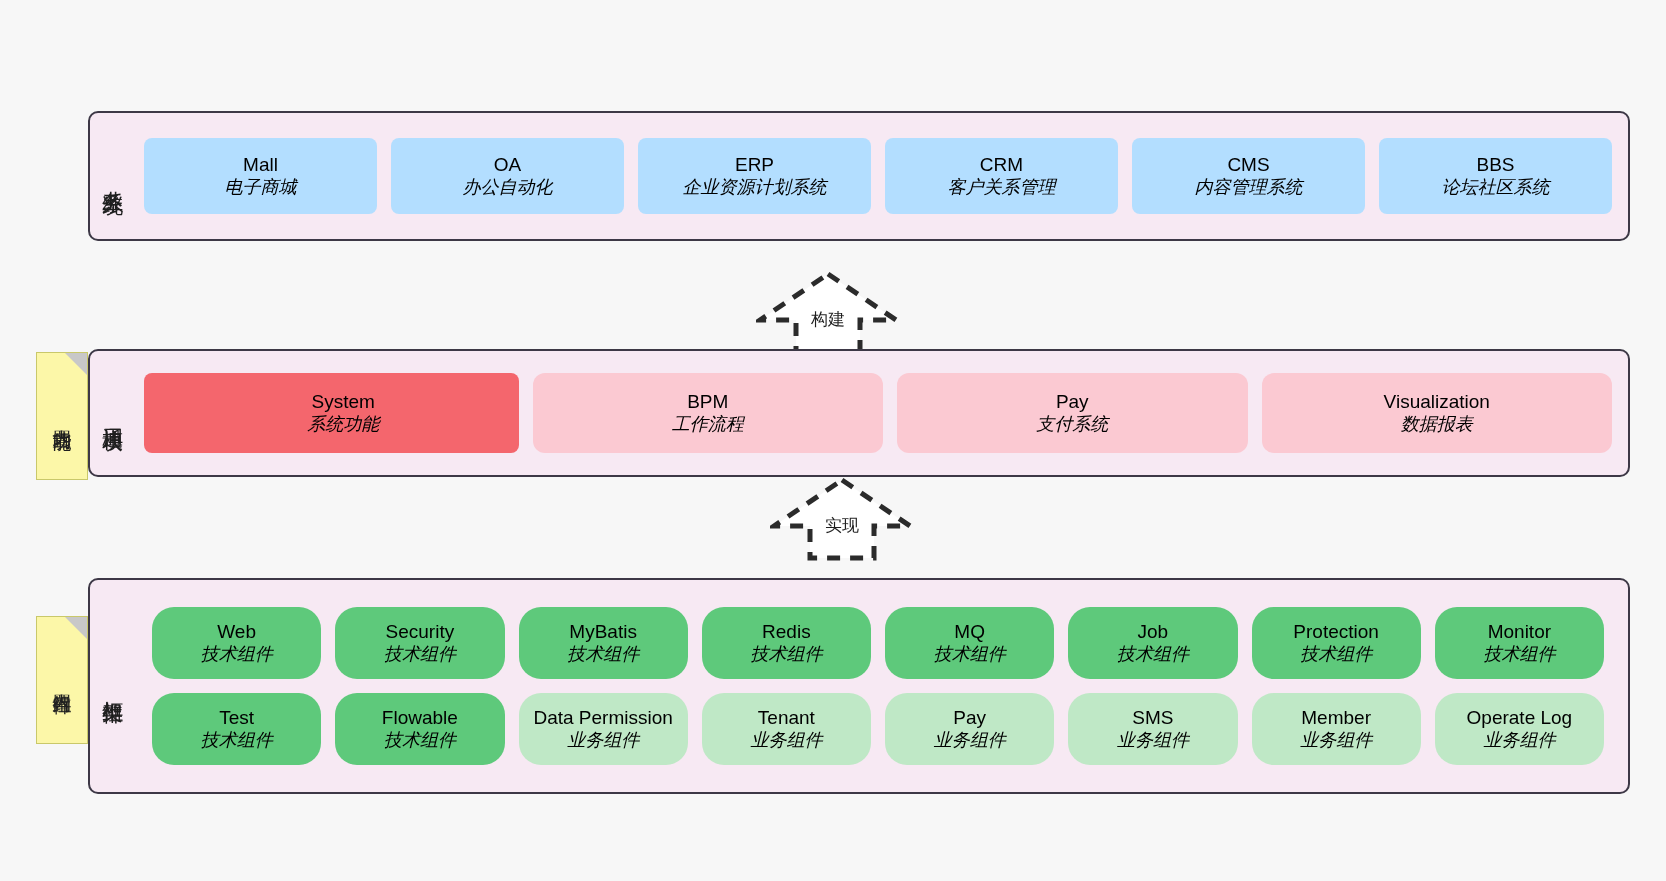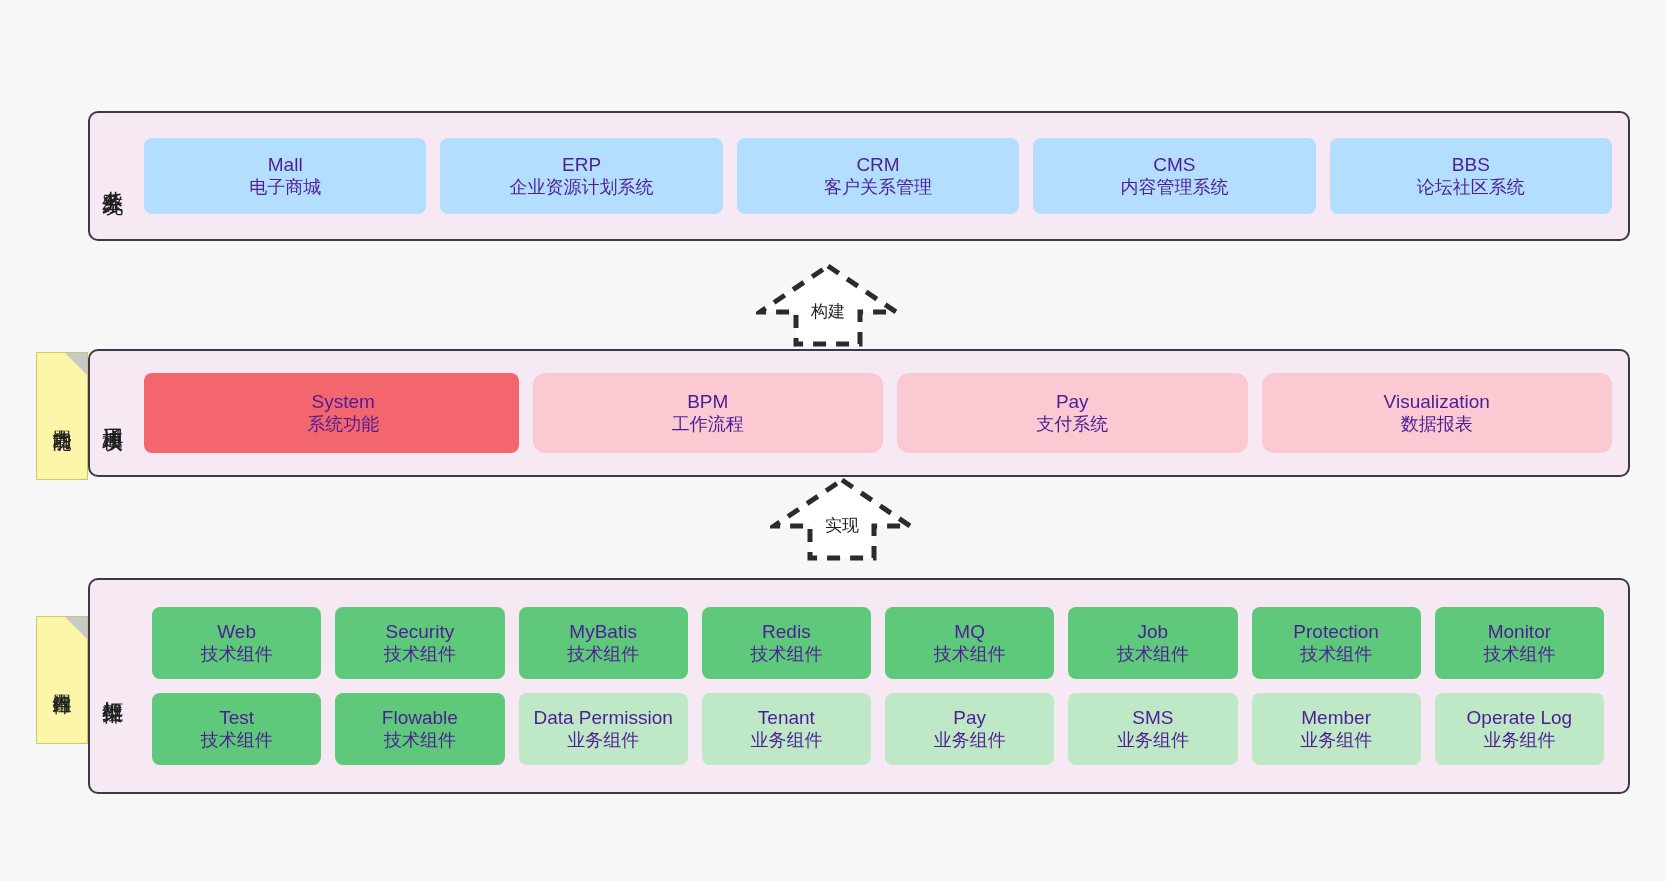--- a/index.html
+++ b/index.html
@@ -70,44 +70,45 @@
 
   
   .card {
     flex: 1 1 0;
     border-radius: 8px;
     display: flex;
     flex-direction: column;
     align-items: center;
     justify-content: center;
     text-align: center;
-    color: #4c1d95;
+    color: #000000;
     line-height: 1.2;
     padding: 6px 4px;
   }
 
   .card .en {
     font-size: 19px;
     white-space: nowrap;
   }
   .card .cn {
     font-size: 18px;
     white-space: nowrap;
+    font-style: italic;
   }
   .card.wrap-en .en { white-space: normal; }
 
   .card-blue   { background: #b3deff; }
   .card-red    { background: #f4666d; padding-left: 28px; }
   .card-pink   { background: #fbc9d2; border-radius: 12px; }
   .card-green  { background: #5ec97b; }
   .card-lgreen { background: #bfe8c6; }
 
   .h-biz  { height: 76px; }
   .h-mod  { height: 80px; }
-  .h-comp { height: 72px; }
+  .h-comp { height: 72px; border-radius: 22px; }
 
   
   .note {
     position: absolute;
     background: #fcf7a8;
     border: 1px solid #c9c86a;
     display: flex;
     align-items: center;
     justify-content: center;
     font-size: 19px;
@@ -149,20 +150,24 @@
   <div class="layer" id="layer-business" style="left:88px; top:111px; width:1542px; height:130px;">
     <div class="layer-title">业务系统</div>
     <div class="layer-body">
       <div class="row">
 
         <div class="card card-blue h-biz">
           <span class="en">Mall</span>
           <span class="cn">电子商城</span>
         </div>
 
+        <div class="card card-blue h-biz">
+          <span class="en">OA</span>
+          <span class="cn">办公自动化</span>
+        </div>
 
         <div class="card card-blue h-biz">
           <span class="en">ERP</span>
           <span class="cn">企业资源计划系统</span>
         </div>
 
         <div class="card card-blue h-biz">
           <span class="en">CRM</span>
           <span class="cn">客户关系管理</span>
         </div>
@@ -174,21 +179,21 @@
 
         <div class="card card-blue h-biz">
           <span class="en">BBS</span>
           <span class="cn">论坛社区系统</span>
         </div>
 
       </div>
     </div>
   </div>
 
-  <div class="arrow" style="left:756px; top:262px; width:144px; height:86px;">
+  <div class="arrow" style="left:756px; top:270px; width:144px; height:86px;">
     <svg width="144" height="86" viewBox="0 0 144 86">
       <polygon points="72,4 140,50 104,50 104,82 40,82 40,50 4,50" fill="#ffffff" stroke="#2b2b2b" stroke-width="5" stroke-dasharray="13,10" stroke-linejoin="miter"></polygon>
     </svg>
     <div class="arrow-label">构建</div>
   </div>
 
   <div class="note" style="left:36px; top:352px; width:52px; height:128px;">
     <span>内置功能</span>
     <span class="fold"></span>
   </div>

